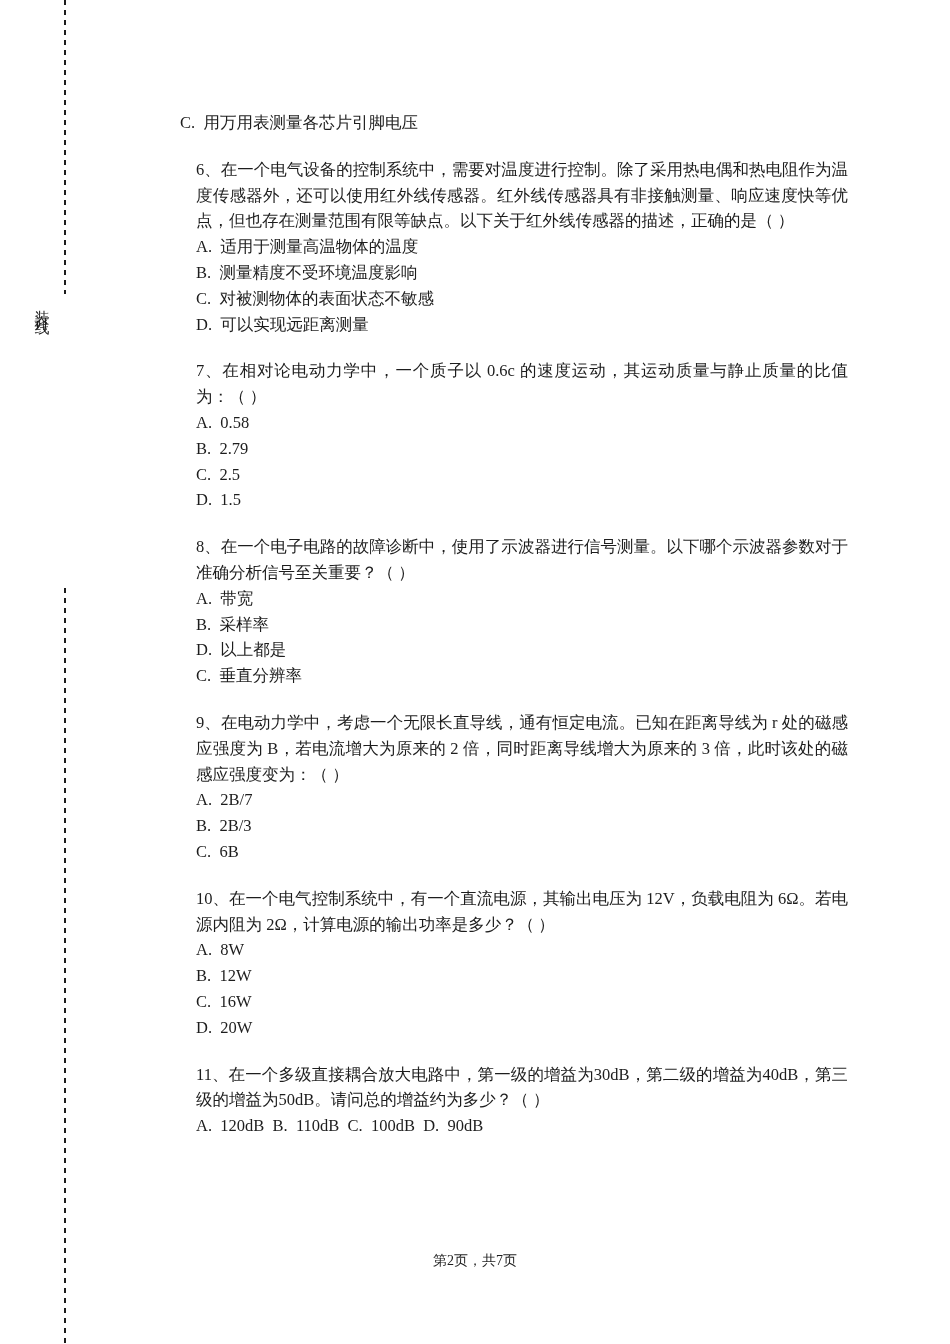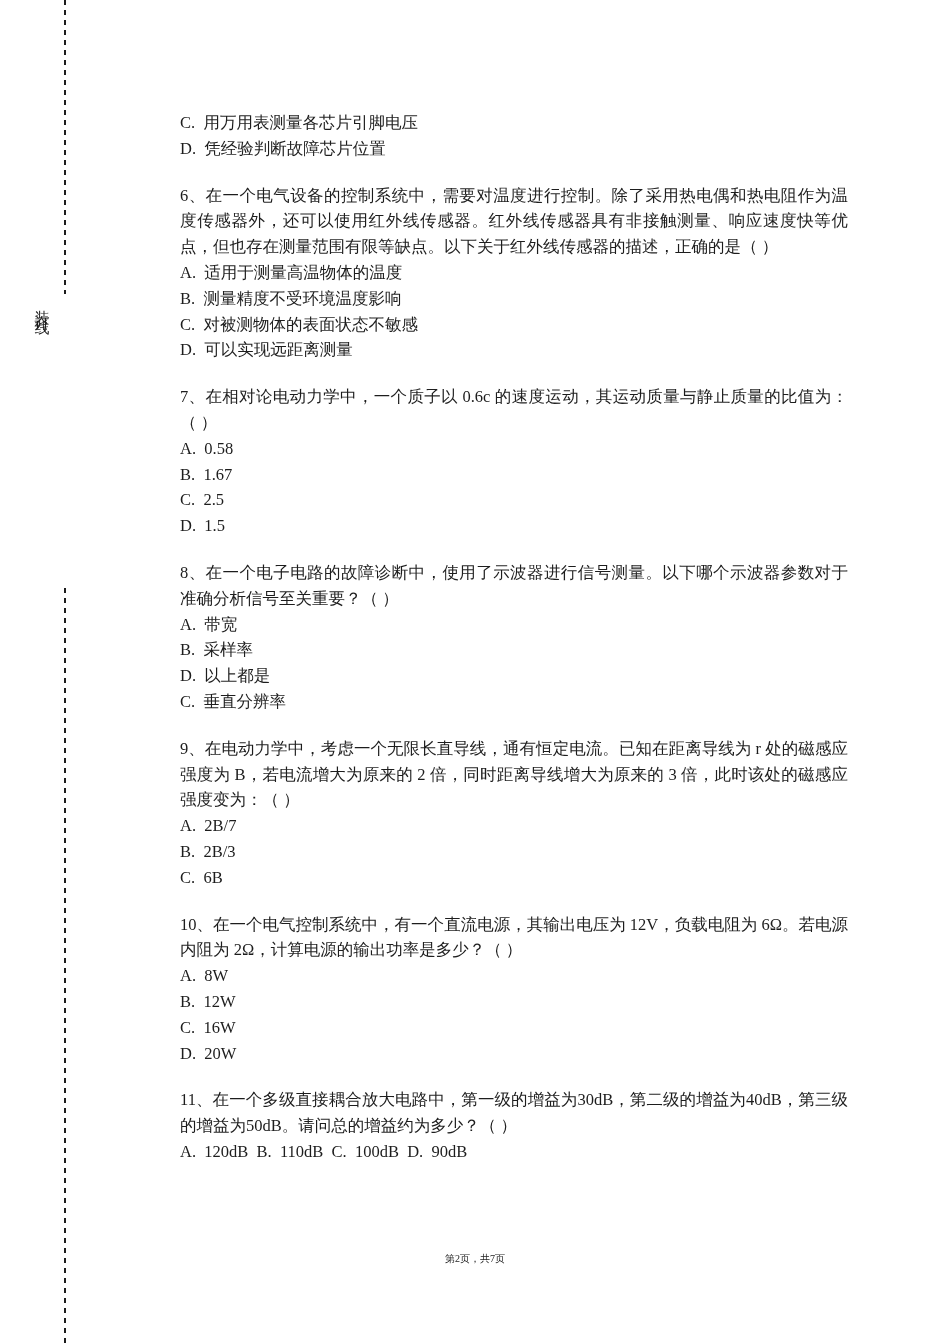--- a/index.html
+++ b/index.html
@@ -41,59 +41,58 @@
     left: 180px;
     top: 110px;
     width: 668px;
     font-size: 16.5px;
     line-height: 25.8px;
   }
   .stem, .option {
     white-space: pre-wrap;
     text-align: justify;
   }
-  .question { margin-top: 21px; }
+  .question { margin-top: 21px; margin-left: 16px; }
   .footer {
     position: absolute;
     left: 0;
     right: 0;
     top: 1252px;
     text-align: center;
-    font-size: 10px;
+    font-size: 14px;
     color: #1d1d1d;
   }
 </style>
 </head>
 <body>
 
 <div class="page">
 
   <div class="dash-line dash-top"></div>
 
   <div class="binding-label">装订线</div>
 
   <div class="dash-line dash-bottom"></div>
 
   <div class="content">
     <div id="carryover">
         <p class="option">C.  用万用表测量各芯片引脚电压</p>
-        <p class="option">D.  凭经验判断故障芯片位置</p>
       </div>
     <div id="questions">
         <div class="question">
           <p class="stem">6、在一个电气设备的控制系统中，需要对温度进行控制。除了采用热电偶和热电阻作为温度传感器外，还可以使用红外线传感器。红外线传感器具有非接触测量、响应速度快等优点，但也存在测量范围有限等缺点。以下关于红外线传感器的描述，正确的是（ ）</p>
           <p class="option">A.  适用于测量高温物体的温度</p>
           <p class="option">B.  测量精度不受环境温度影响</p>
           <p class="option">C.  对被测物体的表面状态不敏感</p>
           <p class="option">D.  可以实现远距离测量</p>
         </div>
         <div class="question">
           <p class="stem">7、在相对论电动力学中，一个质子以 0.6c 的速度运动，其运动质量与静止质量的比值为：（ ）</p>
           <p class="option">A.  0.58</p>
-          <p class="option">B.  1.67</p>
+          <p class="option">B.  2.79</p>
           <p class="option">C.  2.5</p>
           <p class="option">D.  1.5</p>
         </div>
         <div class="question">
           <p class="stem">8、在一个电子电路的故障诊断中，使用了示波器进行信号测量。以下哪个示波器参数对于准确分析信号至关重要？（ ）</p>
           <p class="option">A.  带宽</p>
           <p class="option">B.  采样率</p>
           <p class="option">D.  以上都是</p>
           <p class="option">C.  垂直分辨率</p>
         </div>

